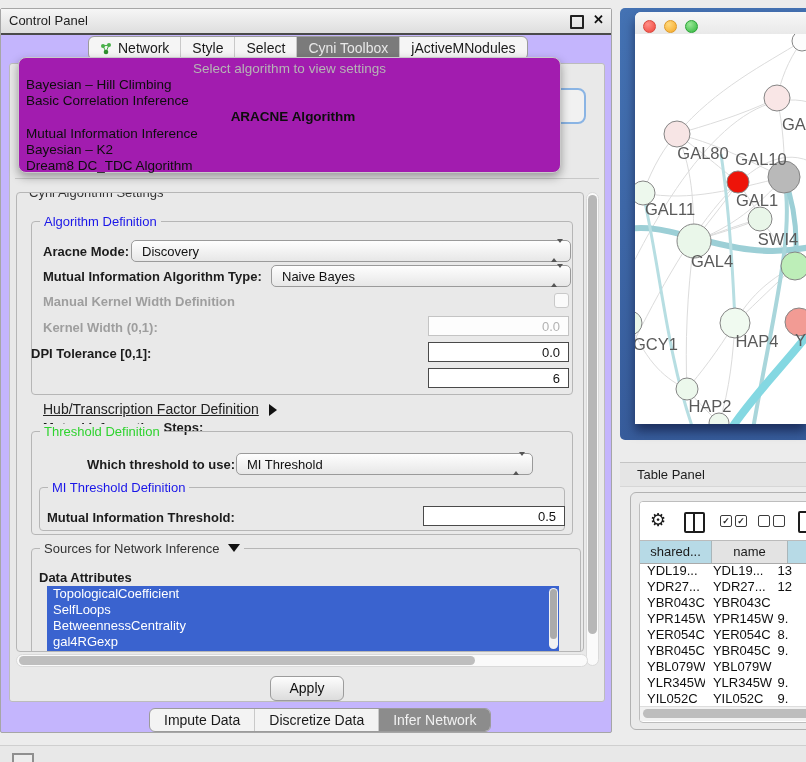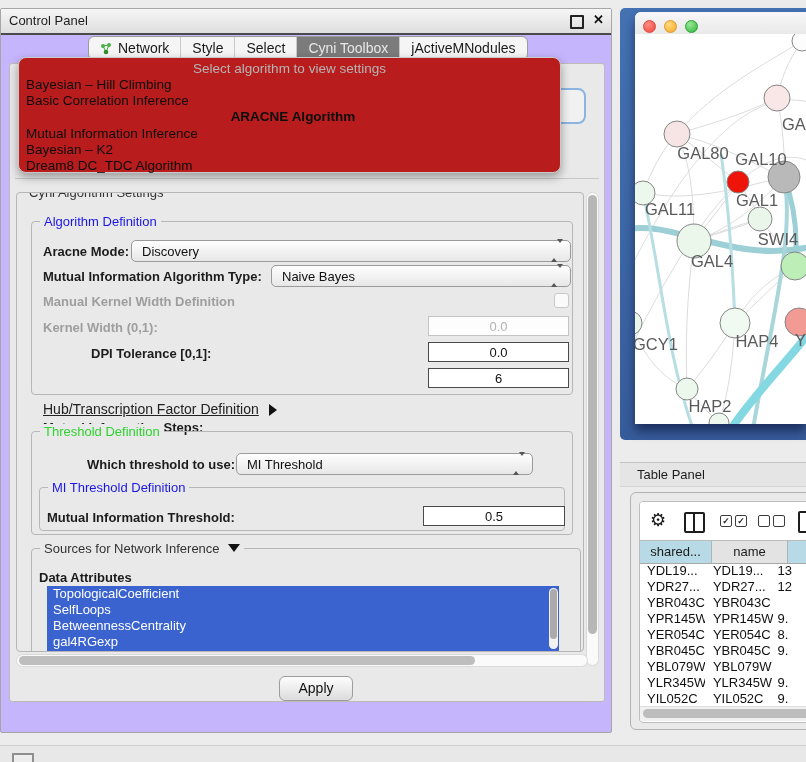--- a/index.html
+++ b/index.html
@@ -34,47 +34,47 @@
   .lbl.dis{color:#9e9e9e;}
   .plain{font-weight:normal;font-size:14px;color:#222;}
   .combo{position:absolute;height:22px;border:1px solid #9a9a9a;border-radius:5px;
          background:linear-gradient(#fefefe,#e7e7e7);font-size:13px;color:#111;
          line-height:22px;padding-left:10px;box-sizing:border-box;}
   .arrows{position:absolute;right:7px;top:50%;transform:translateY(-50%);}
   .arr-up,.arr-dn{width:0;height:0;border-left:3.5px solid transparent;border-right:3.5px solid transparent;margin:1.5px 0;}
   .arr-up{border-bottom:4px solid #555;}
   .arr-dn{border-top:4px solid #555;}
   .field{position:absolute;height:20px;background:#fff;border:1px solid #4a4a4a;font-size:13px;color:#111;
-         text-align:center;line-height:20px;padding:0 8px;box-sizing:border-box;}
+         text-align:right;line-height:20px;padding:0 8px;box-sizing:border-box;}
   .field.dis{border-color:#c4c4c4;color:#b2b2b2;background:#fdfdfd;}
   .checkbox{position:absolute;width:13px;height:13px;border:1px solid #c9c9c9;border-radius:3px;background:#fafafa;}
   .tri-right{display:inline-block;width:0;height:0;border-top:6px solid transparent;border-bottom:6px solid transparent;
              border-left:8px solid #111;margin-left:10px;vertical-align:-2px;}
   .tri-down{display:inline-block;width:0;height:0;border-left:6px solid transparent;border-right:6px solid transparent;
             border-top:8px solid #111;margin-left:8px;vertical-align:1px;}
   .attr-list{position:absolute;left:30px;top:393px;width:512px;height:66px;background:#3a63cf;overflow:hidden;}
   .attr-item{height:16px;line-height:16px;font-size:13px;color:#fff;padding-left:6px;background:#3a63cf;}
   .attr-vscroll{position:absolute;right:1px;top:2px;bottom:3px;width:9px;background:#f2f2f2;border-radius:5px;}
   .attr-thumb{position:absolute;left:1px;right:1px;top:1px;height:82%;background:#ababab;border-radius:4px;}
   .vscroll{position:absolute;left:576px;top:128px;width:13px;height:474px;background:#fafafa;
            border:1px solid #dadada;border-radius:7px;box-sizing:border-box;}
   .vthumb{position:absolute;left:1px;right:1px;top:2px;height:93%;background:#b7b7b7;border-radius:6px;}
   .hscroll{position:absolute;left:6px;top:590px;width:572px;height:13px;background:#fafafa;
            border:1px solid #dadada;border-radius:7px;box-sizing:border-box;}
   .hthumb{position:absolute;left:2px;top:1px;height:9px;width:80%;background:#bebebe;border-radius:5px;}
   .apply-btn{position:absolute;left:260px;top:612px;width:72px;height:23px;border:1px solid #9c9c9c;border-radius:6px;
-             background:linear-gradient(#fdfdfd,#dcdcdc);font-size:14px;color:#111;text-align:center;line-height:22px;margin-left:9px;}
+             background:linear-gradient(#fdfdfd,#dcdcdc);font-size:14px;color:#111;text-align:center;line-height:22px;}
   
   .bottom-tabbar{position:absolute;left:148px;top:699px;display:flex;border:1px solid #9b9b9b;border-radius:6px;
                  overflow:hidden;background:#f3f3f3;}
   .btab{padding:3px 14px;font-size:14px;color:#1a1a1a;border-left:1px solid #c9c9c9;}
   .btab:first-child{border-left:none;}
   .btab.active{background:#8c8c8c;color:#f2f2f2;}
   
-  .popup{position:absolute;left:18px;top:57px;width:543px;height:116px;background:#b91c1c;
+  .popup{position:absolute;left:18px;top:57px;width:543px;height:116px;background:#a21caf;
          border:1px solid #c9c9c9;border-radius:8px;box-shadow:0 4px 10px rgba(0,0,0,.35);z-index:50;
          padding-top:2px;box-sizing:border-box;}
   .dd-prompt{text-align:center;font-size:13.5px;color:#b5b5b5;height:17px;line-height:17px;}
   .dd-item{font-size:13.5px;color:#0d0d0d;height:16.2px;line-height:16.2px;padding-left:7px;white-space:nowrap;}
   .dd-item.bold{font-weight:bold;text-align:center;}
   
   .net-frame{position:absolute;left:620px;top:8px;width:186px;height:432px;
              background:linear-gradient(180deg,#4472b3,#375c9b);border-radius:5px 0 0 5px;z-index:5;}
   .net-window{position:absolute;left:15px;top:4px;width:171px;height:412px;background:#fff;
               border-radius:6px 0 0 0;box-shadow:0 7px 11px rgba(0,0,30,.5);overflow:hidden;}
@@ -172,21 +172,21 @@
         </div>
         <span class="lbl" style="left:26px;top:76px;">Mutual Information Algorithm Type:</span>
         <div class="combo" style="left:254px;top:72px;width:300px;">
           <span>Naive Bayes</span>
           <span class="arrows"><span class="arr-up"></span><span class="arr-dn"></span></span>
         </div>
         <span class="lbl dis" style="left:26px;top:101px;">Manual Kernel Width Definition</span>
         <span class="checkbox" style="left:537px;top:100px;"></span>
         <span class="lbl dis" style="left:26px;top:127px;">Kernel Width (0,1):</span>
         <div class="field dis" style="left:411px;top:123px;width:141px;">0.0</div>
-        <span class="lbl" style="left:26px;top:153px;padding-left:48px;">DPI Tolerance [0,1]:</span>
+        <span class="lbl" style="left:14px;top:153px;">DPI Tolerance [0,1]:</span>
         <div class="field" style="left:411px;top:149px;width:141px;">0.0</div>
         <span class="lbl" style="left:26px;top:179px;margin-top:48px;">Mutual Information Steps:</span>
         <div class="field" style="left:411px;top:175px;width:141px;">6</div>
 
         <span class="lbl plain" style="left:26px;top:208px;text-decoration:underline;"><span>Hub/Transcription Factor Definition</span><span class="tri-right"></span></span>
 
         <div class="group" style="left:14px;top:238px;width:542px;height:104px;">
           <span class="group-title green">Threshold Definition</span>
         </div>
         <span class="lbl" style="left:70px;top:264px;">Which threshold to use:</span>
@@ -219,20 +219,25 @@
       <div class="vscroll">
           <div class="vthumb"></div>
         </div>
       <div class="hscroll">
           <div class="hthumb"></div>
         </div>
 
       <div class="apply-btn">Apply</div>
     </div>
 
+    <div class="bottom-tabbar" id="bottomTabs">
+        <div class="btab">Impute Data</div>
+        <div class="btab">Discretize Data</div>
+        <div class="btab active">Infer Network</div>
+      </div>
   </div>
 
   <div class="combo-fragment" style="left:548px;top:88px;z-index:12;"></div>
 
   <div class="popup">
     <div class="dd-prompt">Select algorithm to view settings</div>
     <div id="ddItems">
         <div class="dd-item">Bayesian – Hill Climbing</div>
         <div class="dd-item">Basic Correlation Inference</div>
         <div class="dd-item bold">ARACNE Algorithm</div>

